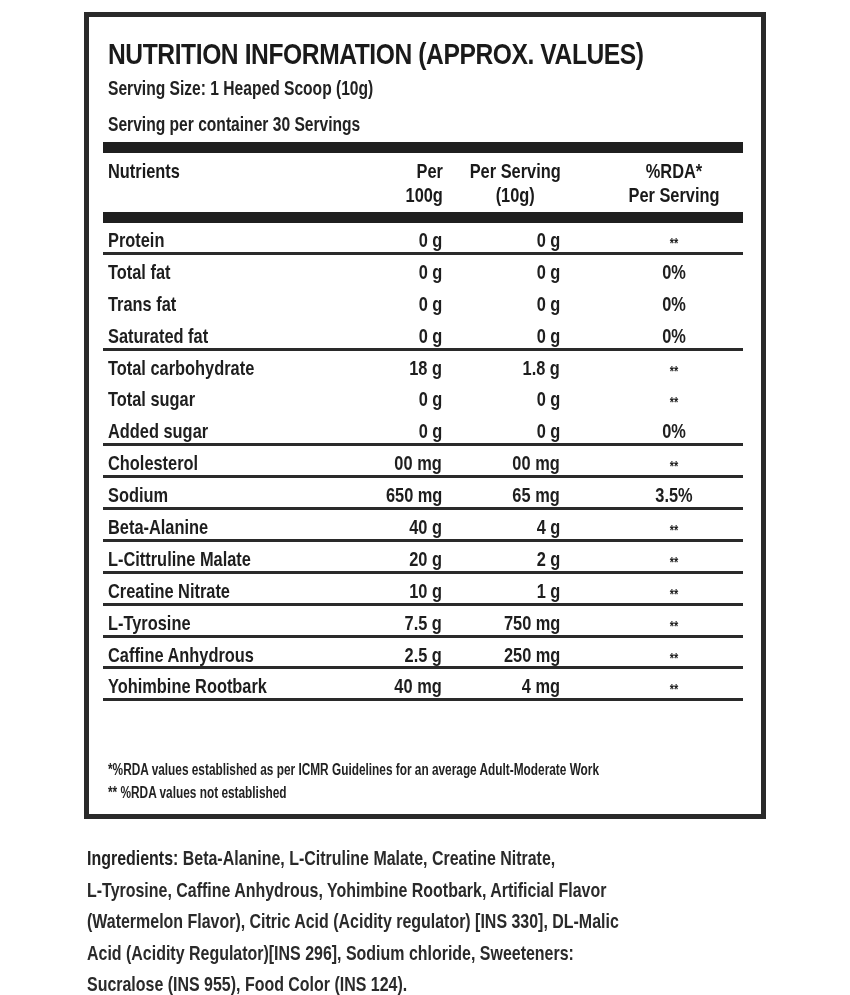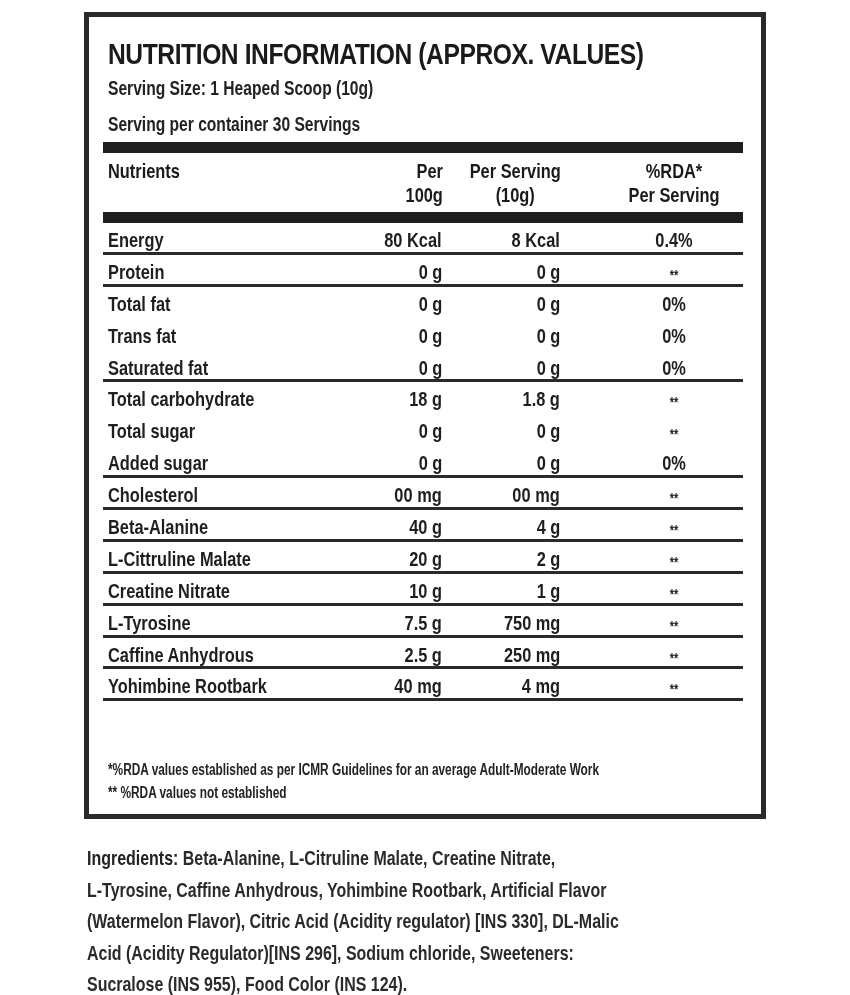--- a/index.html
+++ b/index.html
@@ -156,26 +156,20 @@
   </div>
   <div class="hdr hdr-rda">
     <span>%RDA*</span>
     <span>Per Serving</span>
   </div>
 
   <div class="bar mid"></div>
 
   <div class="rows">
     <div class="row line">
-      <span class="cell c-name">Energy</span>
-      <span class="cell c-100">80 Kcal</span>
-      <span class="cell c-serv">8 Kcal</span>
-      <span class="cell c-rda">0.4%</span>
-    </div>
-    <div class="row line">
       <span class="cell c-name">Protein</span>
       <span class="cell c-100">0 g</span>
       <span class="cell c-serv">0 g</span>
       <span class="cell c-rda stars">**</span>
     </div>
     <div class="row">
       <span class="cell c-name">Total fat</span>
       <span class="cell c-100">0 g</span>
       <span class="cell c-serv">0 g</span>
       <span class="cell c-rda">0%</span>
@@ -208,20 +202,26 @@
       <span class="cell c-name">Added sugar</span>
       <span class="cell c-100">0 g</span>
       <span class="cell c-serv">0 g</span>
       <span class="cell c-rda">0%</span>
     </div>
     <div class="row line">
       <span class="cell c-name">Cholesterol</span>
       <span class="cell c-100">00 mg</span>
       <span class="cell c-serv">00 mg</span>
       <span class="cell c-rda stars">**</span>
+    </div>
+    <div class="row line">
+      <span class="cell c-name">Sodium</span>
+      <span class="cell c-100">650 mg</span>
+      <span class="cell c-serv">65 mg</span>
+      <span class="cell c-rda">3.5%</span>
     </div>
     <div class="row line">
       <span class="cell c-name">Beta-Alanine</span>
       <span class="cell c-100">40 g</span>
       <span class="cell c-serv">4 g</span>
       <span class="cell c-rda stars">**</span>
     </div>
     <div class="row line">
       <span class="cell c-name">L-Cittruline Malate</span>
       <span class="cell c-100">20 g</span>

